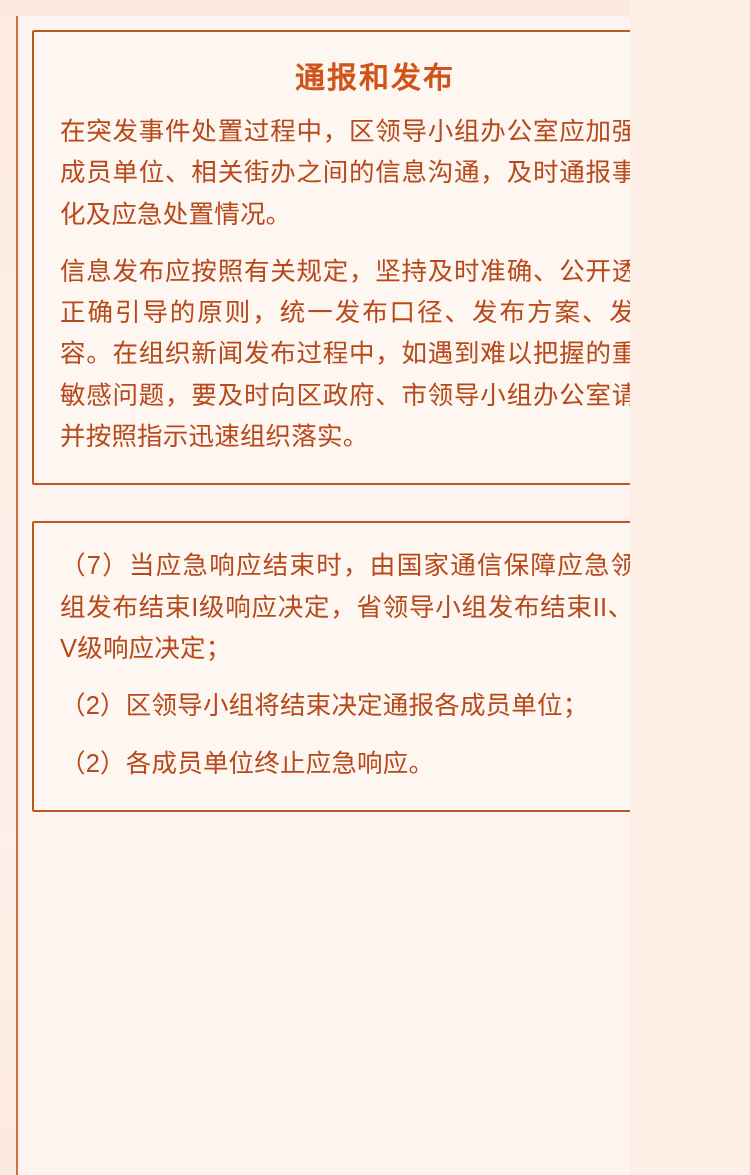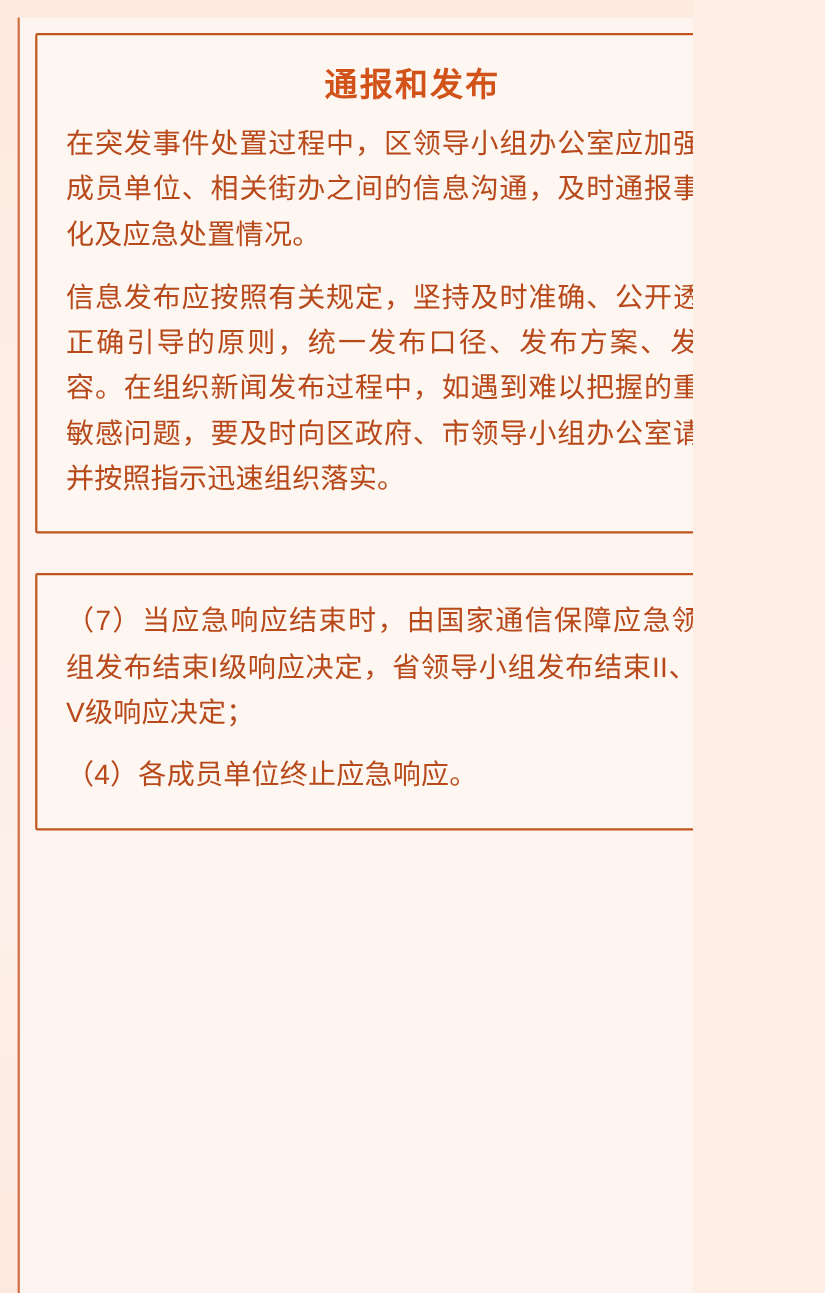--- a/index.html
+++ b/index.html
@@ -90,18 +90,19 @@
     <div class="top-pad"></div>
 
     <section class="card">
       <h2 class="card-title">通报和发布</h2>
       <p class="para">在突发事件处置过程中，区领导小组办公室应加强与各成员单位、相关街办之间的信息沟通，及时通报事态变化及应急处置情况。</p>
       <p class="para">信息发布应按照有关规定，坚持及时准确、公开透明、正确引导的原则，统一发布口径、发布方案、发布内容。在组织新闻发布过程中，如遇到难以把握的重大和敏感问题，要及时向区政府、市领导小组办公室请示，并按照指示迅速组织落实。</p>
     </section>
 
     <section class="card">
       <p class="para">（7）当应急响应结束时，由国家通信保障应急领导小组发布结束I级响应决定，省领导小组发布结束II、III、IV级响应决定；</p>
-      <p class="para">（4）各成员单位终止应急响应。</p>
+      <p class="para">（2）区领导小组将结束决定通报各成员单位；</p>
+      <p class="para">（2）各成员单位终止应急响应。</p>
     </section>
 
     <div class="bottom-pad"></div>
   </div>
 </div>
 
 </body></html>

